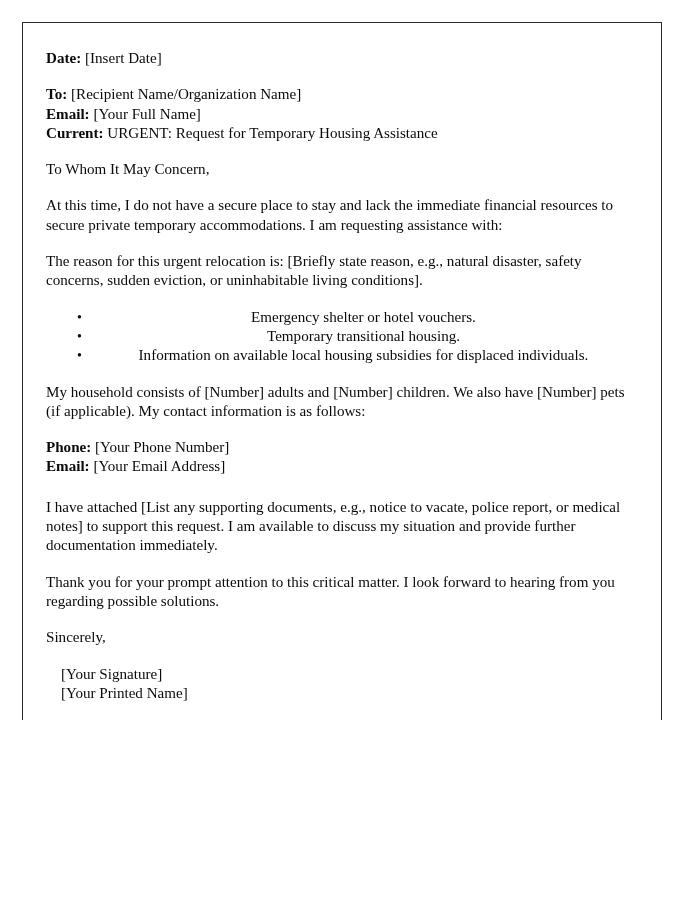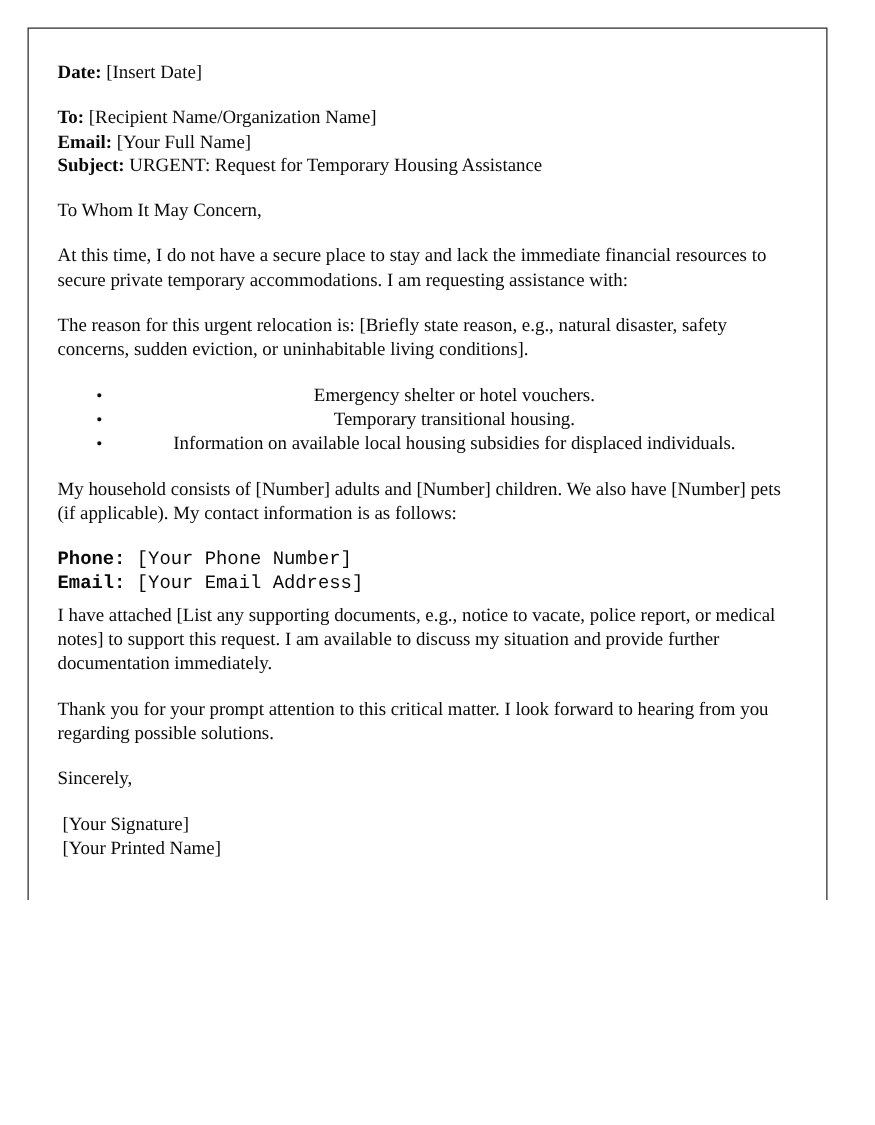--- a/index.html
+++ b/index.html
@@ -65,42 +65,41 @@
   }
   ul.req-list li::before {
     content: "\2022";
     position: absolute;
     left: -13px;
     top: 0;
     font-size: 14px;
     line-height: 19.3px;
   }
   .contact-block {
-    margin: 0 0 7px 0;
-    font-family: Liberation Mono, monospace;
+    margin: 0 0 21px 0;
   }
   .signoff-block {
-    margin: 4px;
+    margin: 15px;
   }
 </style>
 </head>
 <body>
 
 <div id="page">
   <div id="letter-frame">
     <div id="letter-body">
 
       <div class="block">
         <div class="line"><span class="lbl">Date:</span> <span>[Insert Date]</span></div>
       </div>
 
       <div class="block">
         <div class="line"><span class="lbl">To:</span> <span>[Recipient Name/Organization Name]</span></div>
         <div class="line"><span class="lbl">Email:</span> <span>[Your Full Name]</span></div>
-        <div class="line"><span class="lbl">Subject:</span> <span>URGENT: Request for Temporary Housing Assistance</span></div>
+        <div class="line"><span class="lbl">Current:</span> <span>URGENT: Request for Temporary Housing Assistance</span></div>
       </div>
 
       <p class="para">To Whom It May Concern,</p>
 
 
       <p class="para">At this time, I do not have a secure place to stay and lack the immediate financial resources to secure private temporary accommodations. I am requesting assistance with:</p>
 
       <p class="para">The reason for this urgent relocation is: [Briefly state reason, e.g., natural disaster, safety concerns, sudden eviction, or uninhabitable living conditions].</p>
 
       <ul class="req-list">

